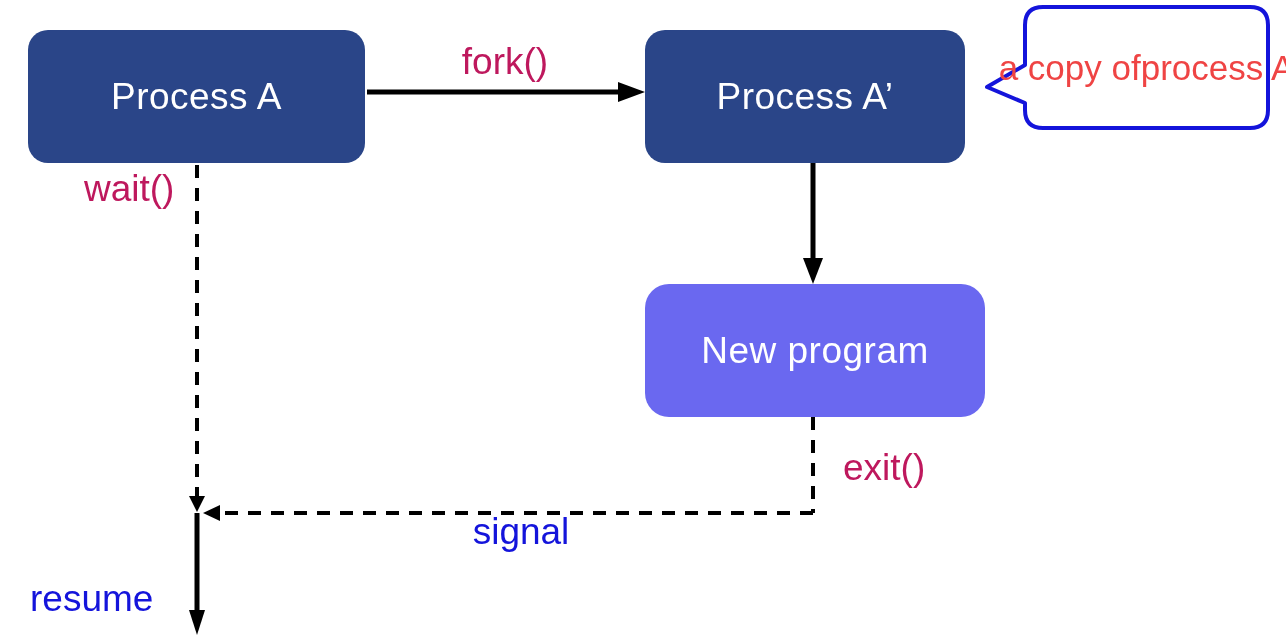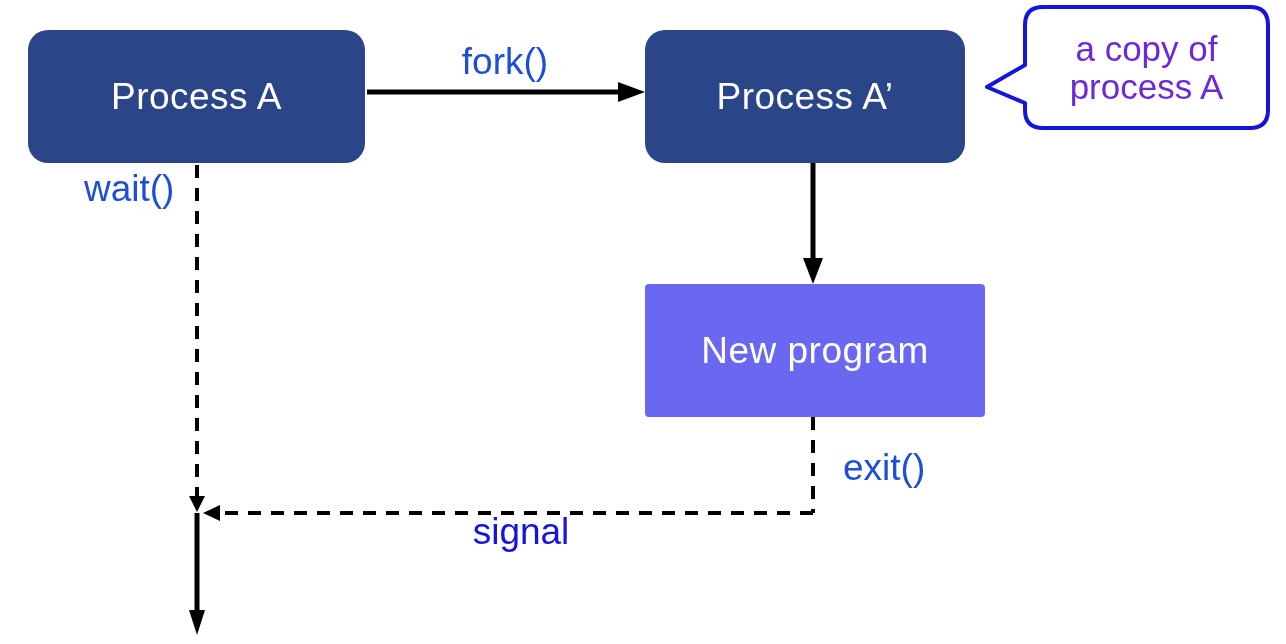--- a/index.html
+++ b/index.html
@@ -31,53 +31,53 @@
     font-size: 37px;
     letter-spacing: 0.5px;
     white-space: nowrap;
   }
   .node-dark {
     background: #2A4588;
     border-radius: 20px;
   }
   .node-light {
     background: #6A68F0;
-    border-radius: 4px;
+    border-radius: 24px;
   }
   #node-process-a   { left: 28px;  top: 30px;  width: 337px; height: 133px; }
   #node-process-a2  { left: 645px; top: 30px;  width: 320px; height: 133px; }
   #node-new-program { left: 645px; top: 284px; width: 340px; height: 133px; }
 
   .edge-label {
     position: absolute;
     font-size: 37px;
-    color: #1d4ed8;
+    color: #be185d;
     white-space: nowrap;
     line-height: 1.1;
   }
   .edge-label.blue { color: #1414DB; margin-top: 47px; }
 
   #label-fork   { left: 420px; top: 42px;  width: 170px; text-align: center; }
   #label-wait   { left: 84px;  top: 169px; }
   #label-execlp { left: 817px; top: 201px; }
   #label-exit   { left: 843px; top: 448px; }
   #label-signal { left: 441px; top: 465px; width: 160px; text-align: center; }
   #label-resume { left: 30px;  top: 532px; }
 
   .callout-text {
     position: absolute;
     left: 1025px;
     top: 7px;
     width: 243px;
     height: 121px;
     display: flex;
-    flex-direction: column;
+    flex-direction: row;
     align-items: center;
     justify-content: center;
-    color: #6d28d9;
+    color: #ef4444;
     font-size: 35px;
     line-height: 1.08;
     text-align: center;
     white-space: nowrap;
   }
 </style>
 </head>
 <body>
 
 <div class="canvas">
@@ -119,19 +119,20 @@
 
   <div class="edge-label" id="label-fork">fork()</div>
 
   <div class="edge-label" id="label-wait">wait()</div>
 
 
   <div class="edge-label" id="label-exit">exit()</div>
 
   <div class="edge-label blue" id="label-signal">signal</div>
 
+  <div class="edge-label blue" id="label-resume">resume</div>
 
   <div class="callout-text">
     <span>a copy of</span>
     <span>process A</span>
   </div>
 
 </div>
 
 </body></html>

